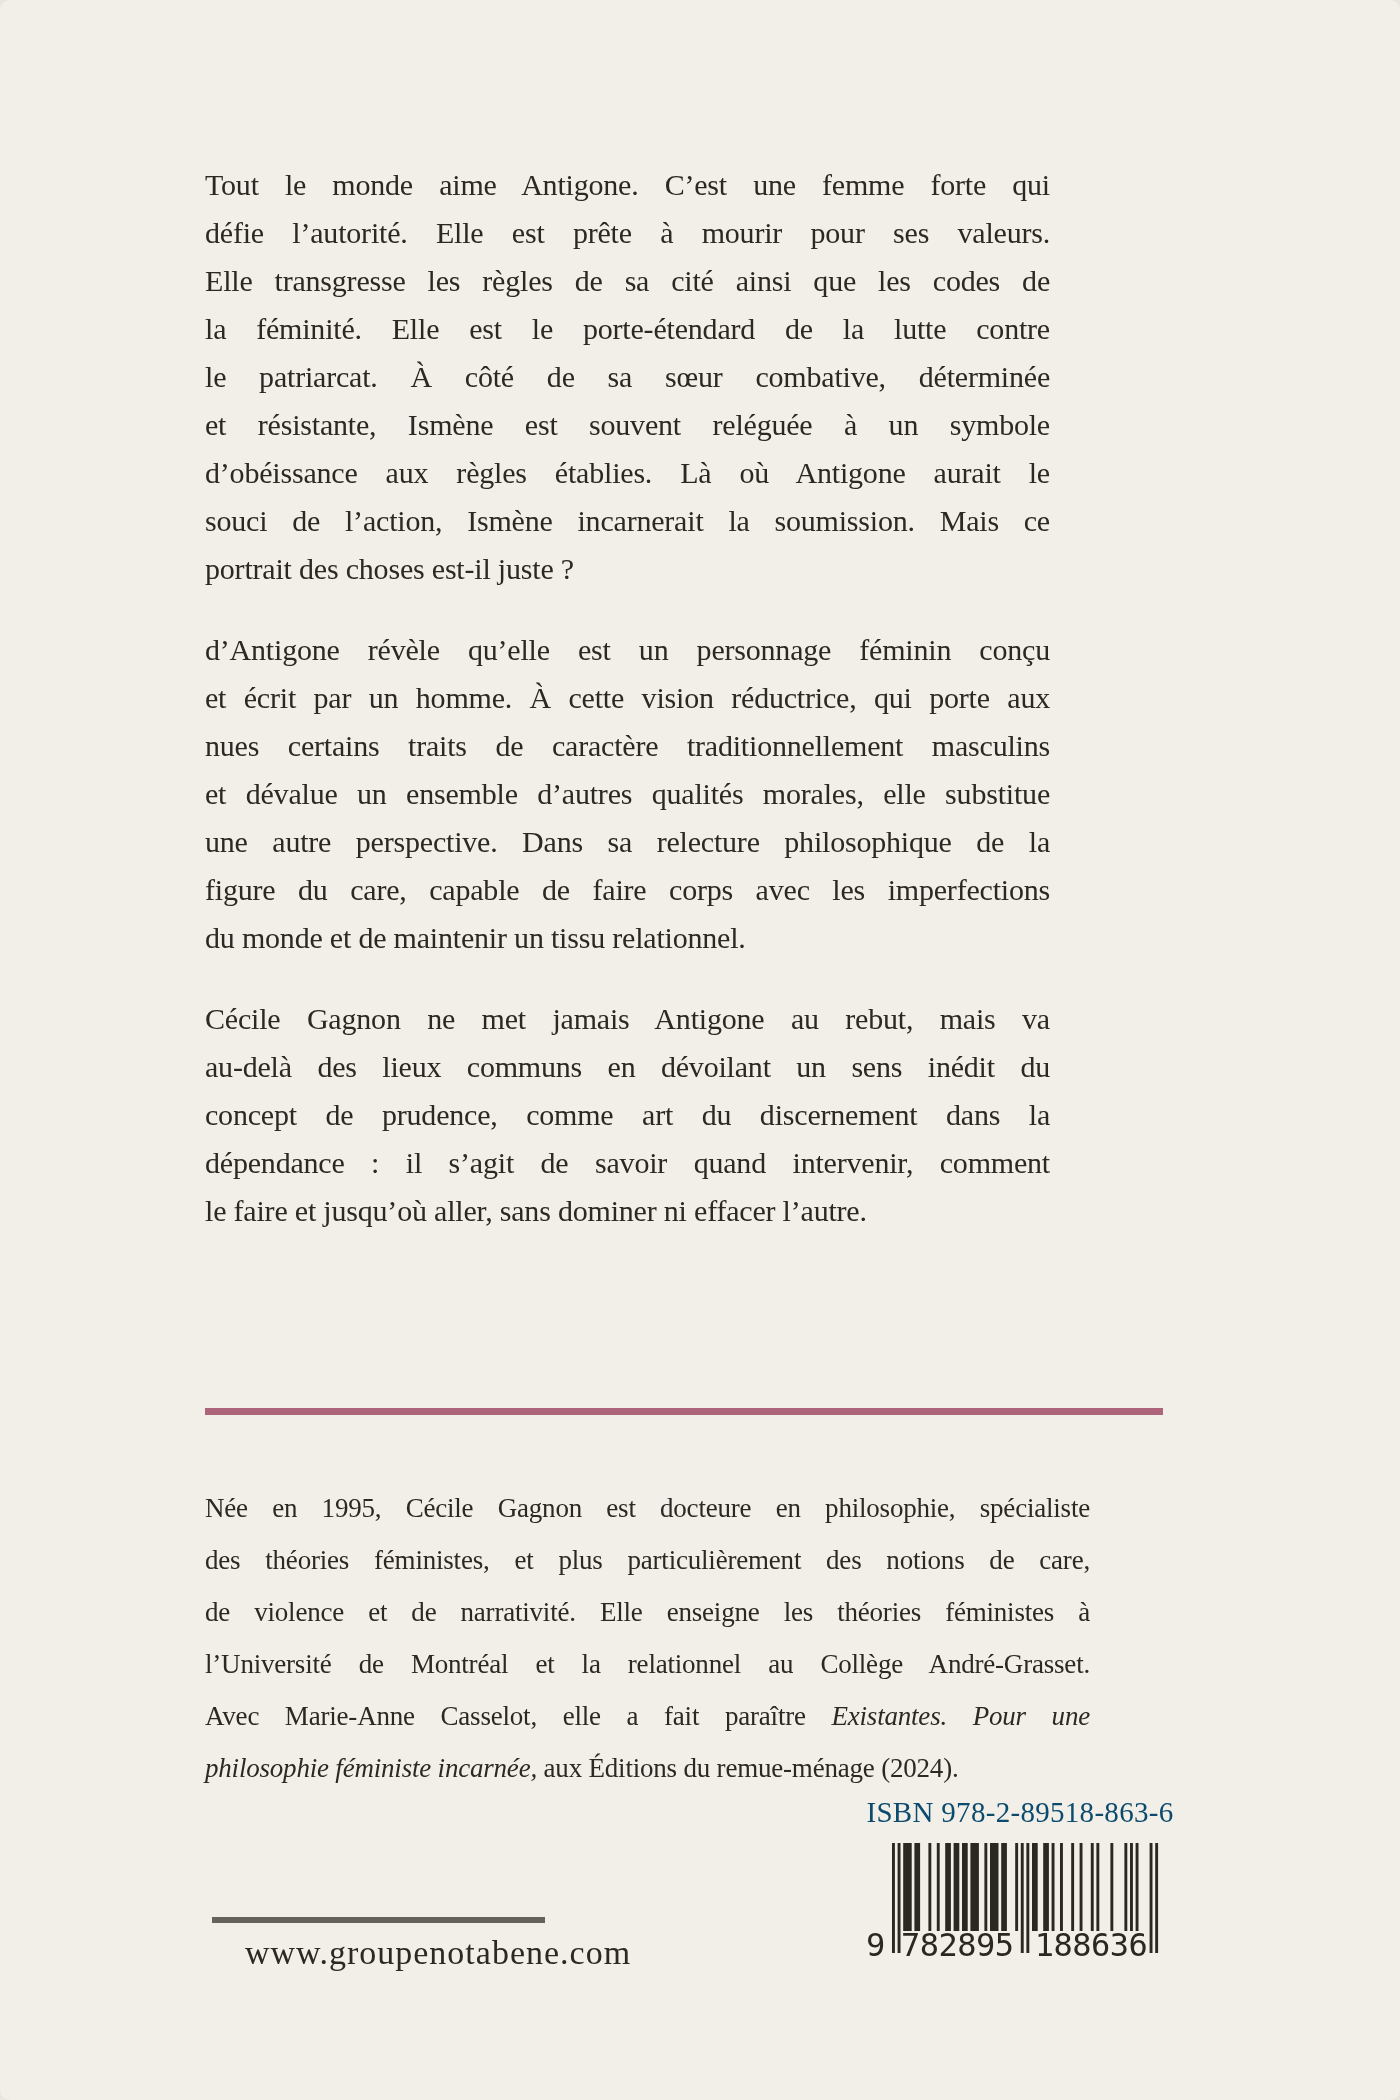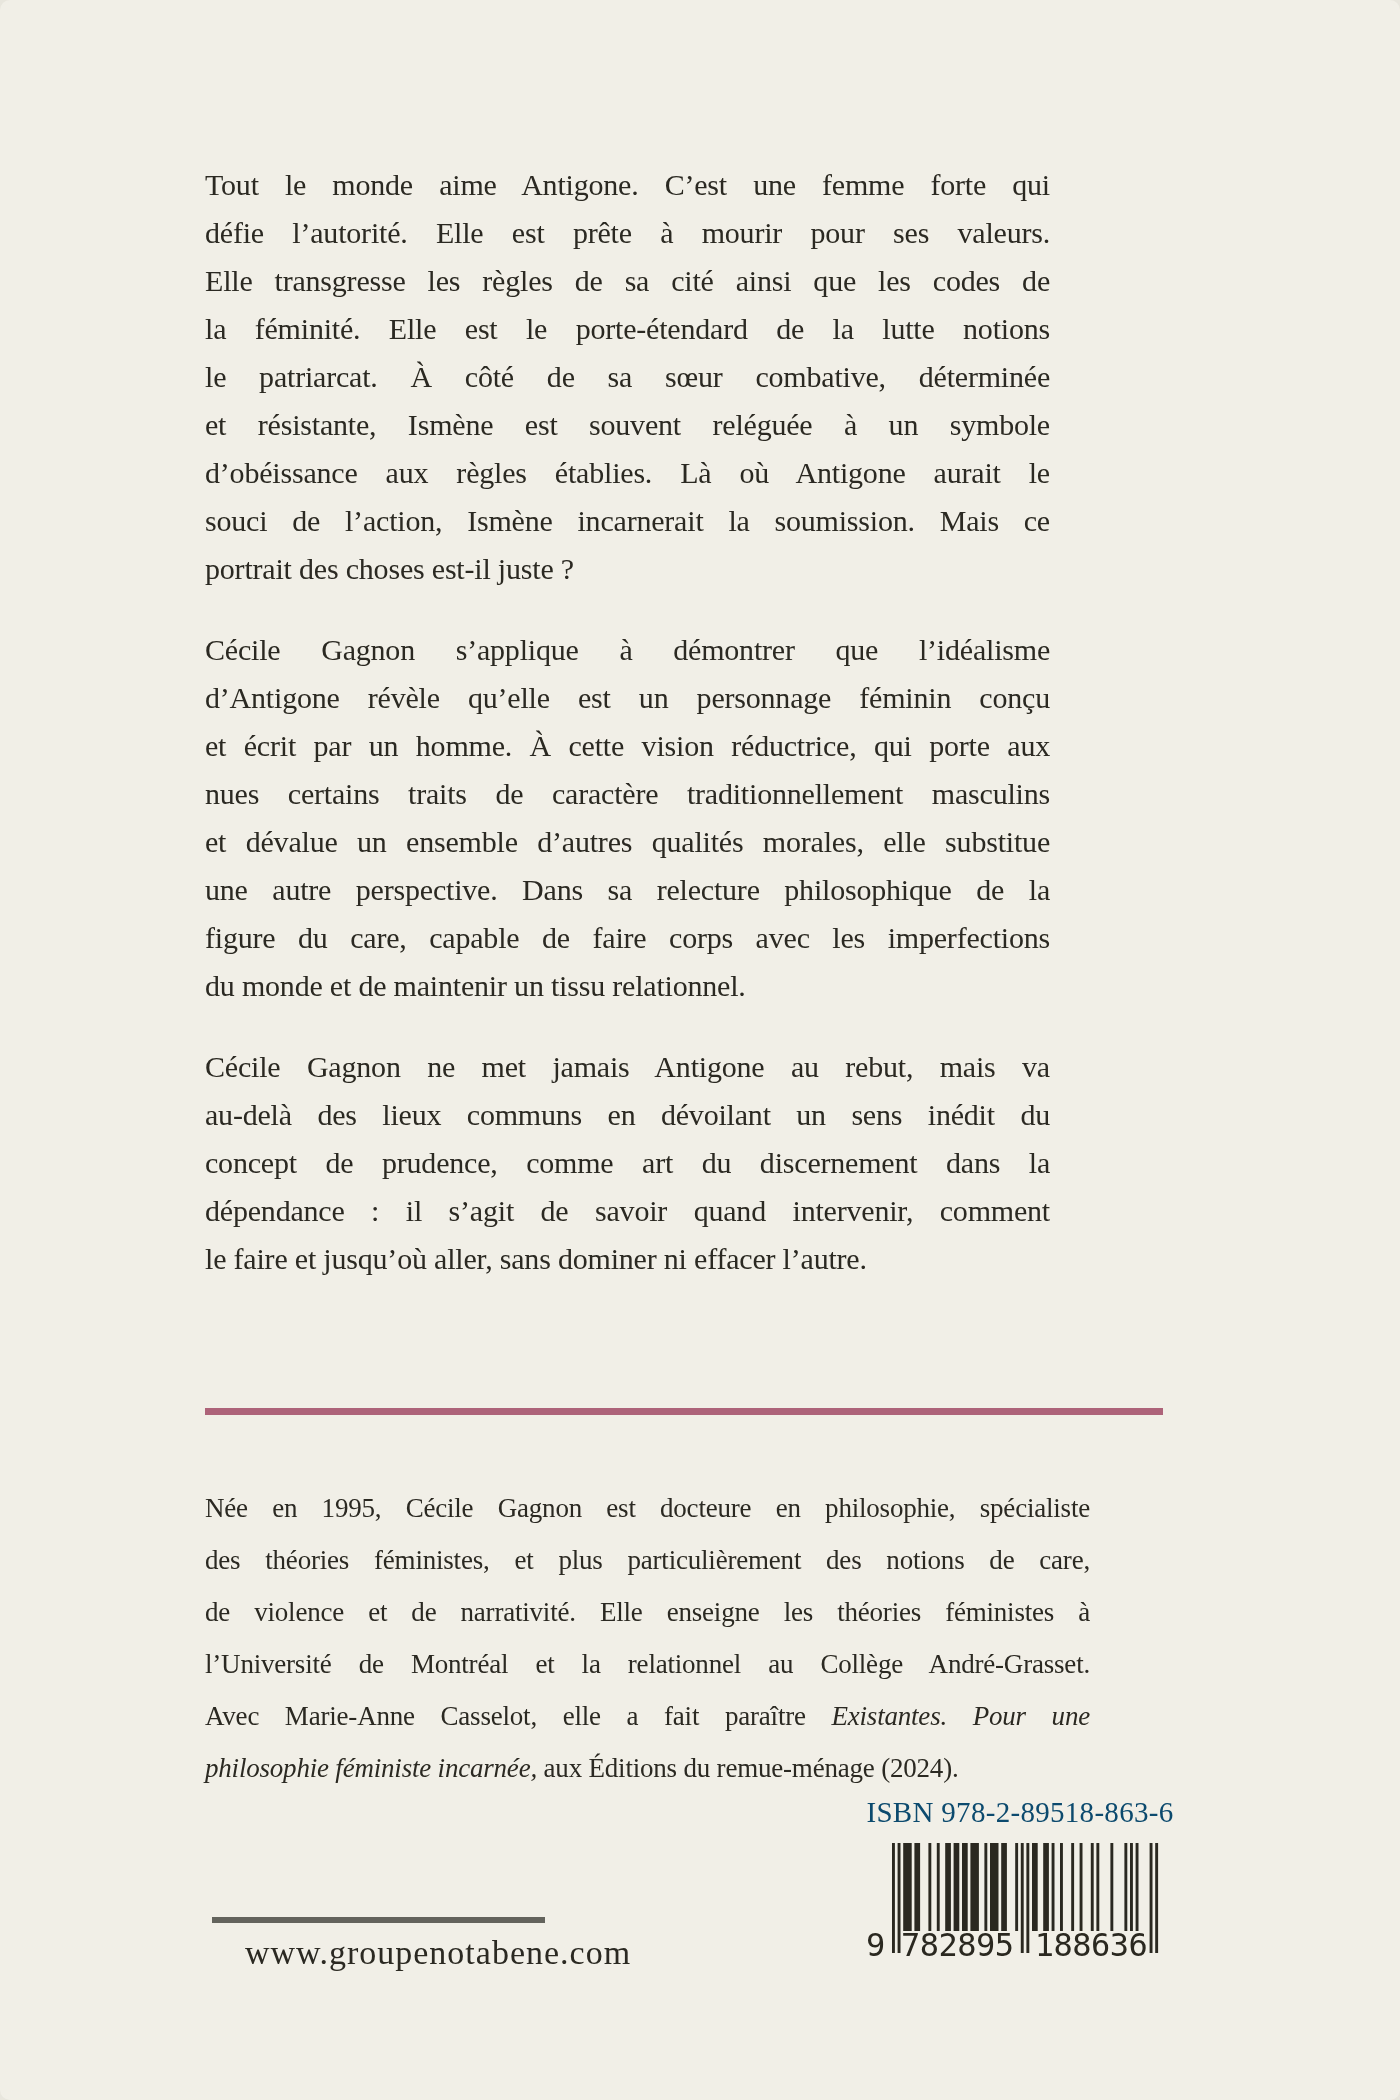--- a/index.html
+++ b/index.html
@@ -64,29 +64,28 @@
 </head>
 <body>
 
 <div class="page" style="background: rgb(241, 239, 231); color: rgb(43, 41, 34);">
 
   <main class="synopsis" id="synopsis">
       <div class="para">
         <div class="s-line">Tout le monde aime Antigone. C’est une femme forte qui</div>
         <div class="s-line">défie l’autorité. Elle est prête à mourir pour ses valeurs.</div>
         <div class="s-line">Elle transgresse les règles de sa cité ainsi que les codes de</div>
-        <div class="s-line">la féminité. Elle est le porte-étendard de la lutte notions</div>
+        <div class="s-line">la féminité. Elle est le porte-étendard de la lutte contre</div>
         <div class="s-line">le patriarcat. À côté de sa sœur combative, déterminée</div>
         <div class="s-line">et résistante, Ismène est souvent reléguée à un symbole</div>
         <div class="s-line">d’obéissance aux règles établies. Là où Antigone aurait le</div>
         <div class="s-line">souci de l’action, Ismène incarnerait la soumission. Mais ce</div>
         <div class="s-line last">portrait des choses est-il juste ?</div>
       </div>
       <div class="para">
-        <div class="s-line">Cécile Gagnon s’applique à démontrer que l’idéalisme</div>
         <div class="s-line">d’Antigone révèle qu’elle est un personnage féminin conçu</div>
         <div class="s-line">et écrit par un homme. À cette vision réductrice, qui porte aux</div>
         <div class="s-line">nues certains traits de caractère traditionnellement masculins</div>
         <div class="s-line">et dévalue un ensemble d’autres qualités morales, elle substitue</div>
         <div class="s-line">une autre perspective. Dans sa relecture philosophique de la</div>
         <div class="s-line">figure du care, capable de faire corps avec les imperfections</div>
         <div class="s-line last">du monde et de maintenir un tissu relationnel.</div>
       </div>
       <div class="para">
         <div class="s-line">Cécile Gagnon ne met jamais Antigone au rebut, mais va</div>

